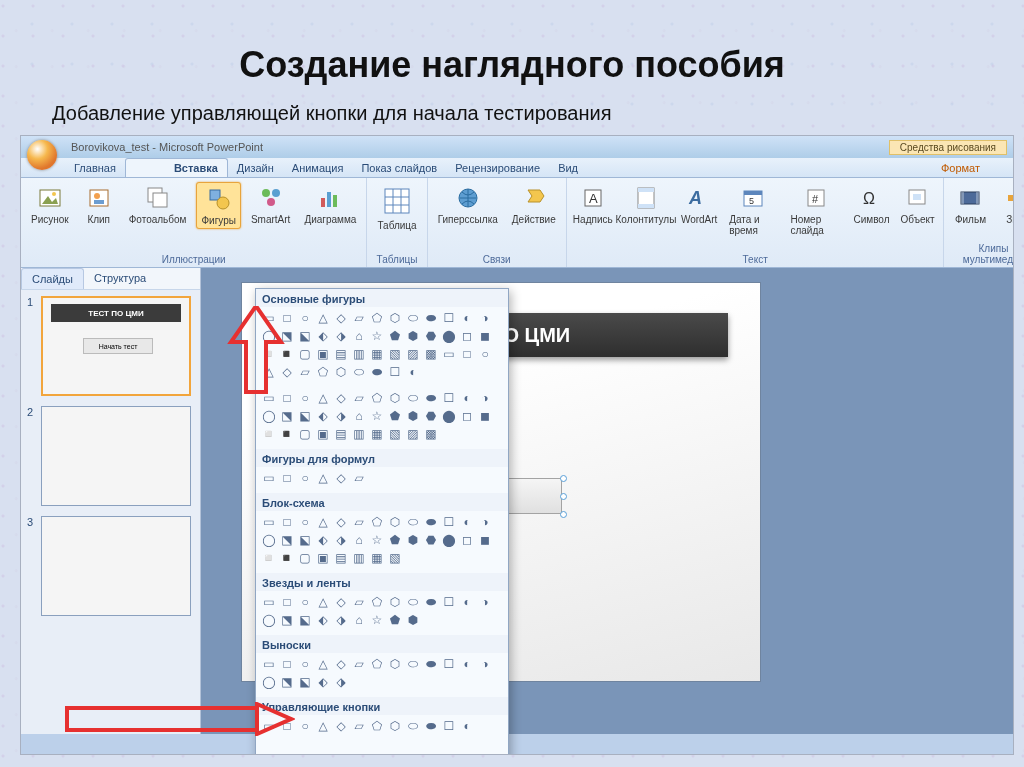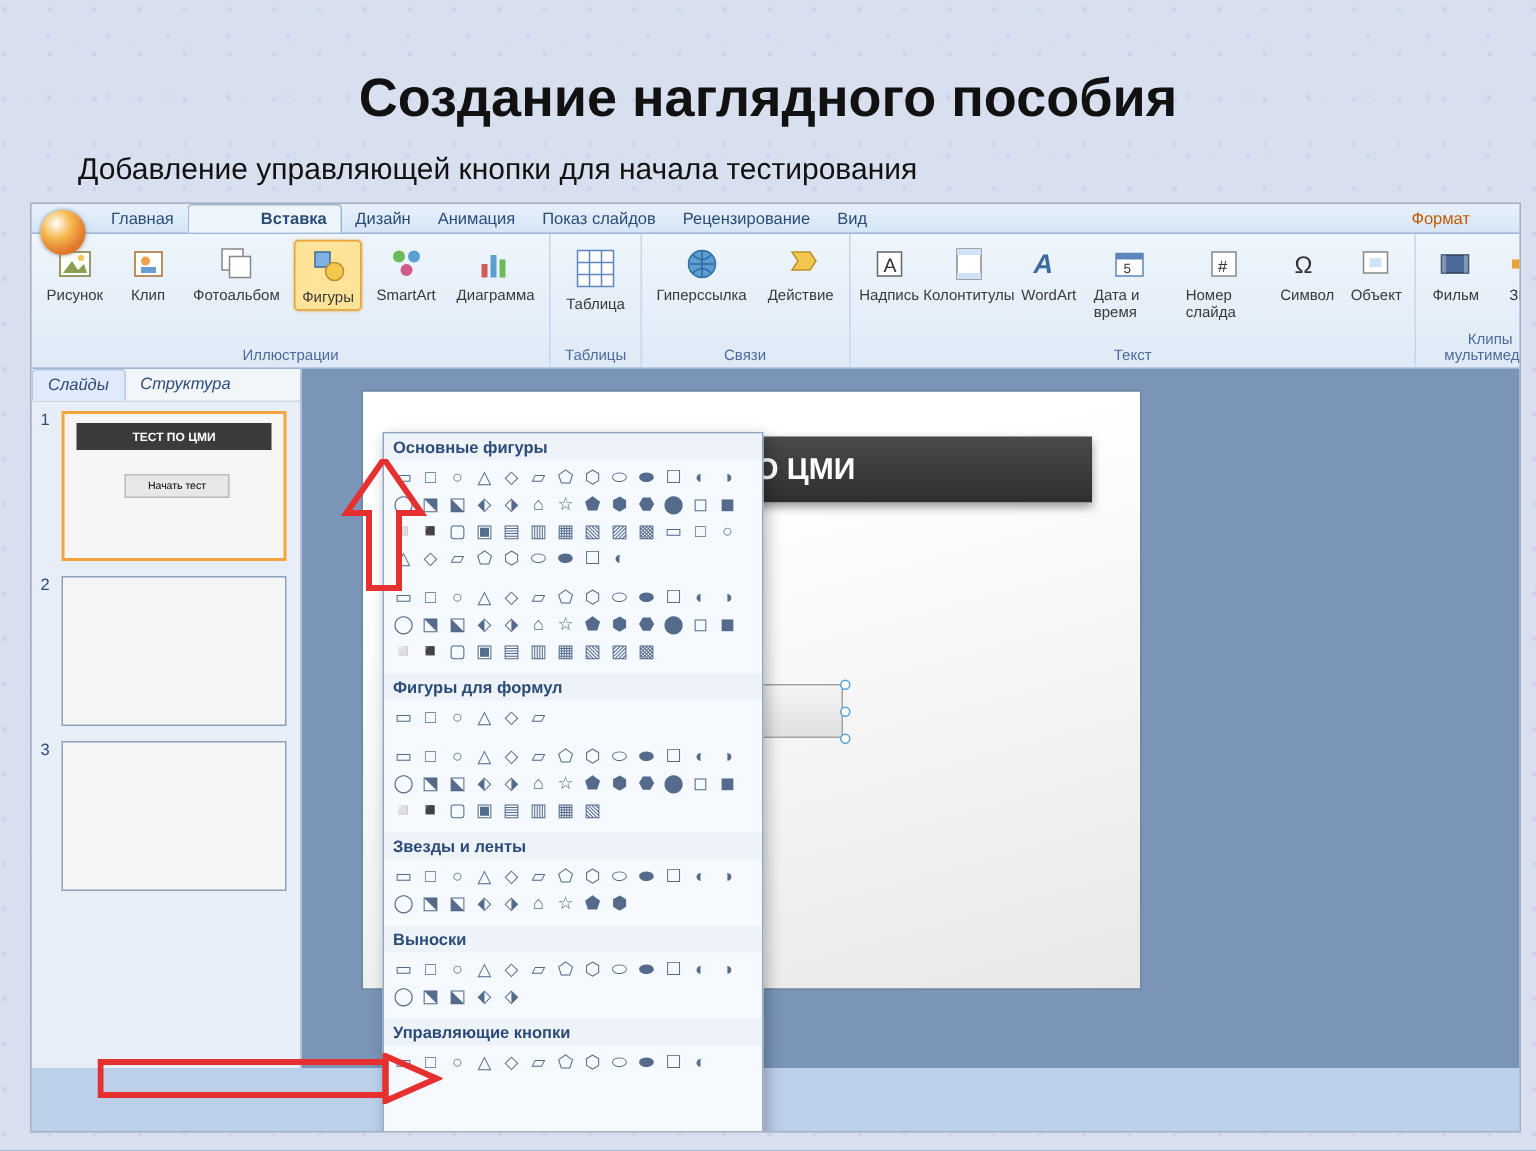--- a/index.html
+++ b/index.html
@@ -95,21 +95,21 @@
   .ritem.highlight { background:#ffe399; border:1px solid #e8a43c; box-shadow:0 0 2px #e8a43c; }
   .glabel { font-size:10px; color:#4d6a99; text-align:center; padding-top:2px; }
   .workspace {
     display:flex; height: calc(100% - 22px - 20px - 90px - 20px);
     background:#7a95b8;
   }
   .nav {
     width:180px; background:#e8eef7; border-right:1px solid #b3c2d8;
     display:flex; flex-direction:column;
   }
-  .navtabs { display:flex; font-size:11px; background:#f2f6fb; border-bottom:1px solid #c7d6ea;font-style:italic;}
+  .navtabs { display:flex; font-size:11px; background:#f2f6fb; border-bottom:1px solid #c7d6ea;}
   .navtabs div { padding:4px 10px; color:#2b4c77; }
   .navtabs .sel { background:#e0eafa; border:1px solid #b7c8e2; border-bottom:none; border-radius:3px 3px 0 0; }
   .thumbs { padding:6px; overflow:auto; }
   .thumb { display:flex; gap:4px; margin-bottom:10px; }
   .thumb .num { font-size:11px; color:#2b4c77; width:10px;}
   .thumb .mini {
     width:150px; height:100px; background:#f5f5f5; border:1px solid #8aa0be;
     position:relative; overflow:hidden;
   }
   .thumb.sel .mini { border:2px solid #f2a53c; }
@@ -176,20 +176,24 @@
 </style>
 </head>
 <body>
 
 <div class="slide-title">Создание наглядного пособия</div>
 <div class="slide-sub">Добавление управляющей кнопки для начала тестирования</div>
 
 <div class="pp-wrap">
   <div class="office-orb"></div>
 
+  <div class="titlebar">
+    <span class="doc">Borovikova_test - Microsoft PowerPoint</span>
+    <span class="tools">Средства рисования</span>
+  </div>
 
   <div class="ribbon-tabs">
     <span>Главная</span>
     <span class="active">Вставка</span>
     <span>Дизайн</span>
     <span>Анимация</span>
     <span>Показ слайдов</span>
     <span>Рецензирование</span>
     <span>Вид</span>
     <span class="orange" style="margin-left:auto; margin-right:24px;">Формат</span>
@@ -444,20 +448,21 @@
       </div>
     </div>
   </div>
 
   <div class="gallery">
     <div class="gcat">Основные фигуры</div>
     <div class="grow" id="g-basic"><span class="gcell">▭</span><span class="gcell">□</span><span class="gcell">○</span><span class="gcell">△</span><span class="gcell">◇</span><span class="gcell">▱</span><span class="gcell">⬠</span><span class="gcell">⬡</span><span class="gcell">⬭</span><span class="gcell">⬬</span><span class="gcell">☐</span><span class="gcell">◐</span><span class="gcell">◑</span><span class="gcell">◯</span><span class="gcell">⬔</span><span class="gcell">⬕</span><span class="gcell">⬖</span><span class="gcell">⬗</span><span class="gcell">⌂</span><span class="gcell">☆</span><span class="gcell">⬟</span><span class="gcell">⬢</span><span class="gcell">⬣</span><span class="gcell">⬤</span><span class="gcell">◻</span><span class="gcell">◼</span><span class="gcell">◽</span><span class="gcell">◾</span><span class="gcell">▢</span><span class="gcell">▣</span><span class="gcell">▤</span><span class="gcell">▥</span><span class="gcell">▦</span><span class="gcell">▧</span><span class="gcell">▨</span><span class="gcell">▩</span><span class="gcell">▭</span><span class="gcell">□</span><span class="gcell">○</span><span class="gcell">△</span><span class="gcell">◇</span><span class="gcell">▱</span><span class="gcell">⬠</span><span class="gcell">⬡</span><span class="gcell">⬭</span><span class="gcell">⬬</span><span class="gcell">☐</span><span class="gcell">◐</span></div>
     <div class="grow" id="g-arrows"><span class="gcell">▭</span><span class="gcell">□</span><span class="gcell">○</span><span class="gcell">△</span><span class="gcell">◇</span><span class="gcell">▱</span><span class="gcell">⬠</span><span class="gcell">⬡</span><span class="gcell">⬭</span><span class="gcell">⬬</span><span class="gcell">☐</span><span class="gcell">◐</span><span class="gcell">◑</span><span class="gcell">◯</span><span class="gcell">⬔</span><span class="gcell">⬕</span><span class="gcell">⬖</span><span class="gcell">⬗</span><span class="gcell">⌂</span><span class="gcell">☆</span><span class="gcell">⬟</span><span class="gcell">⬢</span><span class="gcell">⬣</span><span class="gcell">⬤</span><span class="gcell">◻</span><span class="gcell">◼</span><span class="gcell">◽</span><span class="gcell">◾</span><span class="gcell">▢</span><span class="gcell">▣</span><span class="gcell">▤</span><span class="gcell">▥</span><span class="gcell">▦</span><span class="gcell">▧</span><span class="gcell">▨</span><span class="gcell">▩</span></div>
     <div class="gcat">Фигуры для формул</div>
     <div class="grow" id="g-formula"><span class="gcell">▭</span><span class="gcell">□</span><span class="gcell">○</span><span class="gcell">△</span><span class="gcell">◇</span><span class="gcell">▱</span></div>
+    <div class="gcat">Блок-схема</div>
     <div class="grow" id="g-flow"><span class="gcell">▭</span><span class="gcell">□</span><span class="gcell">○</span><span class="gcell">△</span><span class="gcell">◇</span><span class="gcell">▱</span><span class="gcell">⬠</span><span class="gcell">⬡</span><span class="gcell">⬭</span><span class="gcell">⬬</span><span class="gcell">☐</span><span class="gcell">◐</span><span class="gcell">◑</span><span class="gcell">◯</span><span class="gcell">⬔</span><span class="gcell">⬕</span><span class="gcell">⬖</span><span class="gcell">⬗</span><span class="gcell">⌂</span><span class="gcell">☆</span><span class="gcell">⬟</span><span class="gcell">⬢</span><span class="gcell">⬣</span><span class="gcell">⬤</span><span class="gcell">◻</span><span class="gcell">◼</span><span class="gcell">◽</span><span class="gcell">◾</span><span class="gcell">▢</span><span class="gcell">▣</span><span class="gcell">▤</span><span class="gcell">▥</span><span class="gcell">▦</span><span class="gcell">▧</span></div>
     <div class="gcat">Звезды и ленты</div>
     <div class="grow" id="g-stars"><span class="gcell">▭</span><span class="gcell">□</span><span class="gcell">○</span><span class="gcell">△</span><span class="gcell">◇</span><span class="gcell">▱</span><span class="gcell">⬠</span><span class="gcell">⬡</span><span class="gcell">⬭</span><span class="gcell">⬬</span><span class="gcell">☐</span><span class="gcell">◐</span><span class="gcell">◑</span><span class="gcell">◯</span><span class="gcell">⬔</span><span class="gcell">⬕</span><span class="gcell">⬖</span><span class="gcell">⬗</span><span class="gcell">⌂</span><span class="gcell">☆</span><span class="gcell">⬟</span><span class="gcell">⬢</span></div>
     <div class="gcat">Выноски</div>
     <div class="grow" id="g-call"><span class="gcell">▭</span><span class="gcell">□</span><span class="gcell">○</span><span class="gcell">△</span><span class="gcell">◇</span><span class="gcell">▱</span><span class="gcell">⬠</span><span class="gcell">⬡</span><span class="gcell">⬭</span><span class="gcell">⬬</span><span class="gcell">☐</span><span class="gcell">◐</span><span class="gcell">◑</span><span class="gcell">◯</span><span class="gcell">⬔</span><span class="gcell">⬕</span><span class="gcell">⬖</span><span class="gcell">⬗</span></div>
     <div class="gcat">Управляющие кнопки</div>
     <div class="grow" id="g-act"><span class="gcell">▭</span><span class="gcell">□</span><span class="gcell">○</span><span class="gcell">△</span><span class="gcell">◇</span><span class="gcell">▱</span><span class="gcell">⬠</span><span class="gcell">⬡</span><span class="gcell">⬭</span><span class="gcell">⬬</span><span class="gcell">☐</span><span class="gcell">◐</span></div>
   </div>
 
   <div class="tooltip">Управляющая кнопка: настраиваемая</div>

